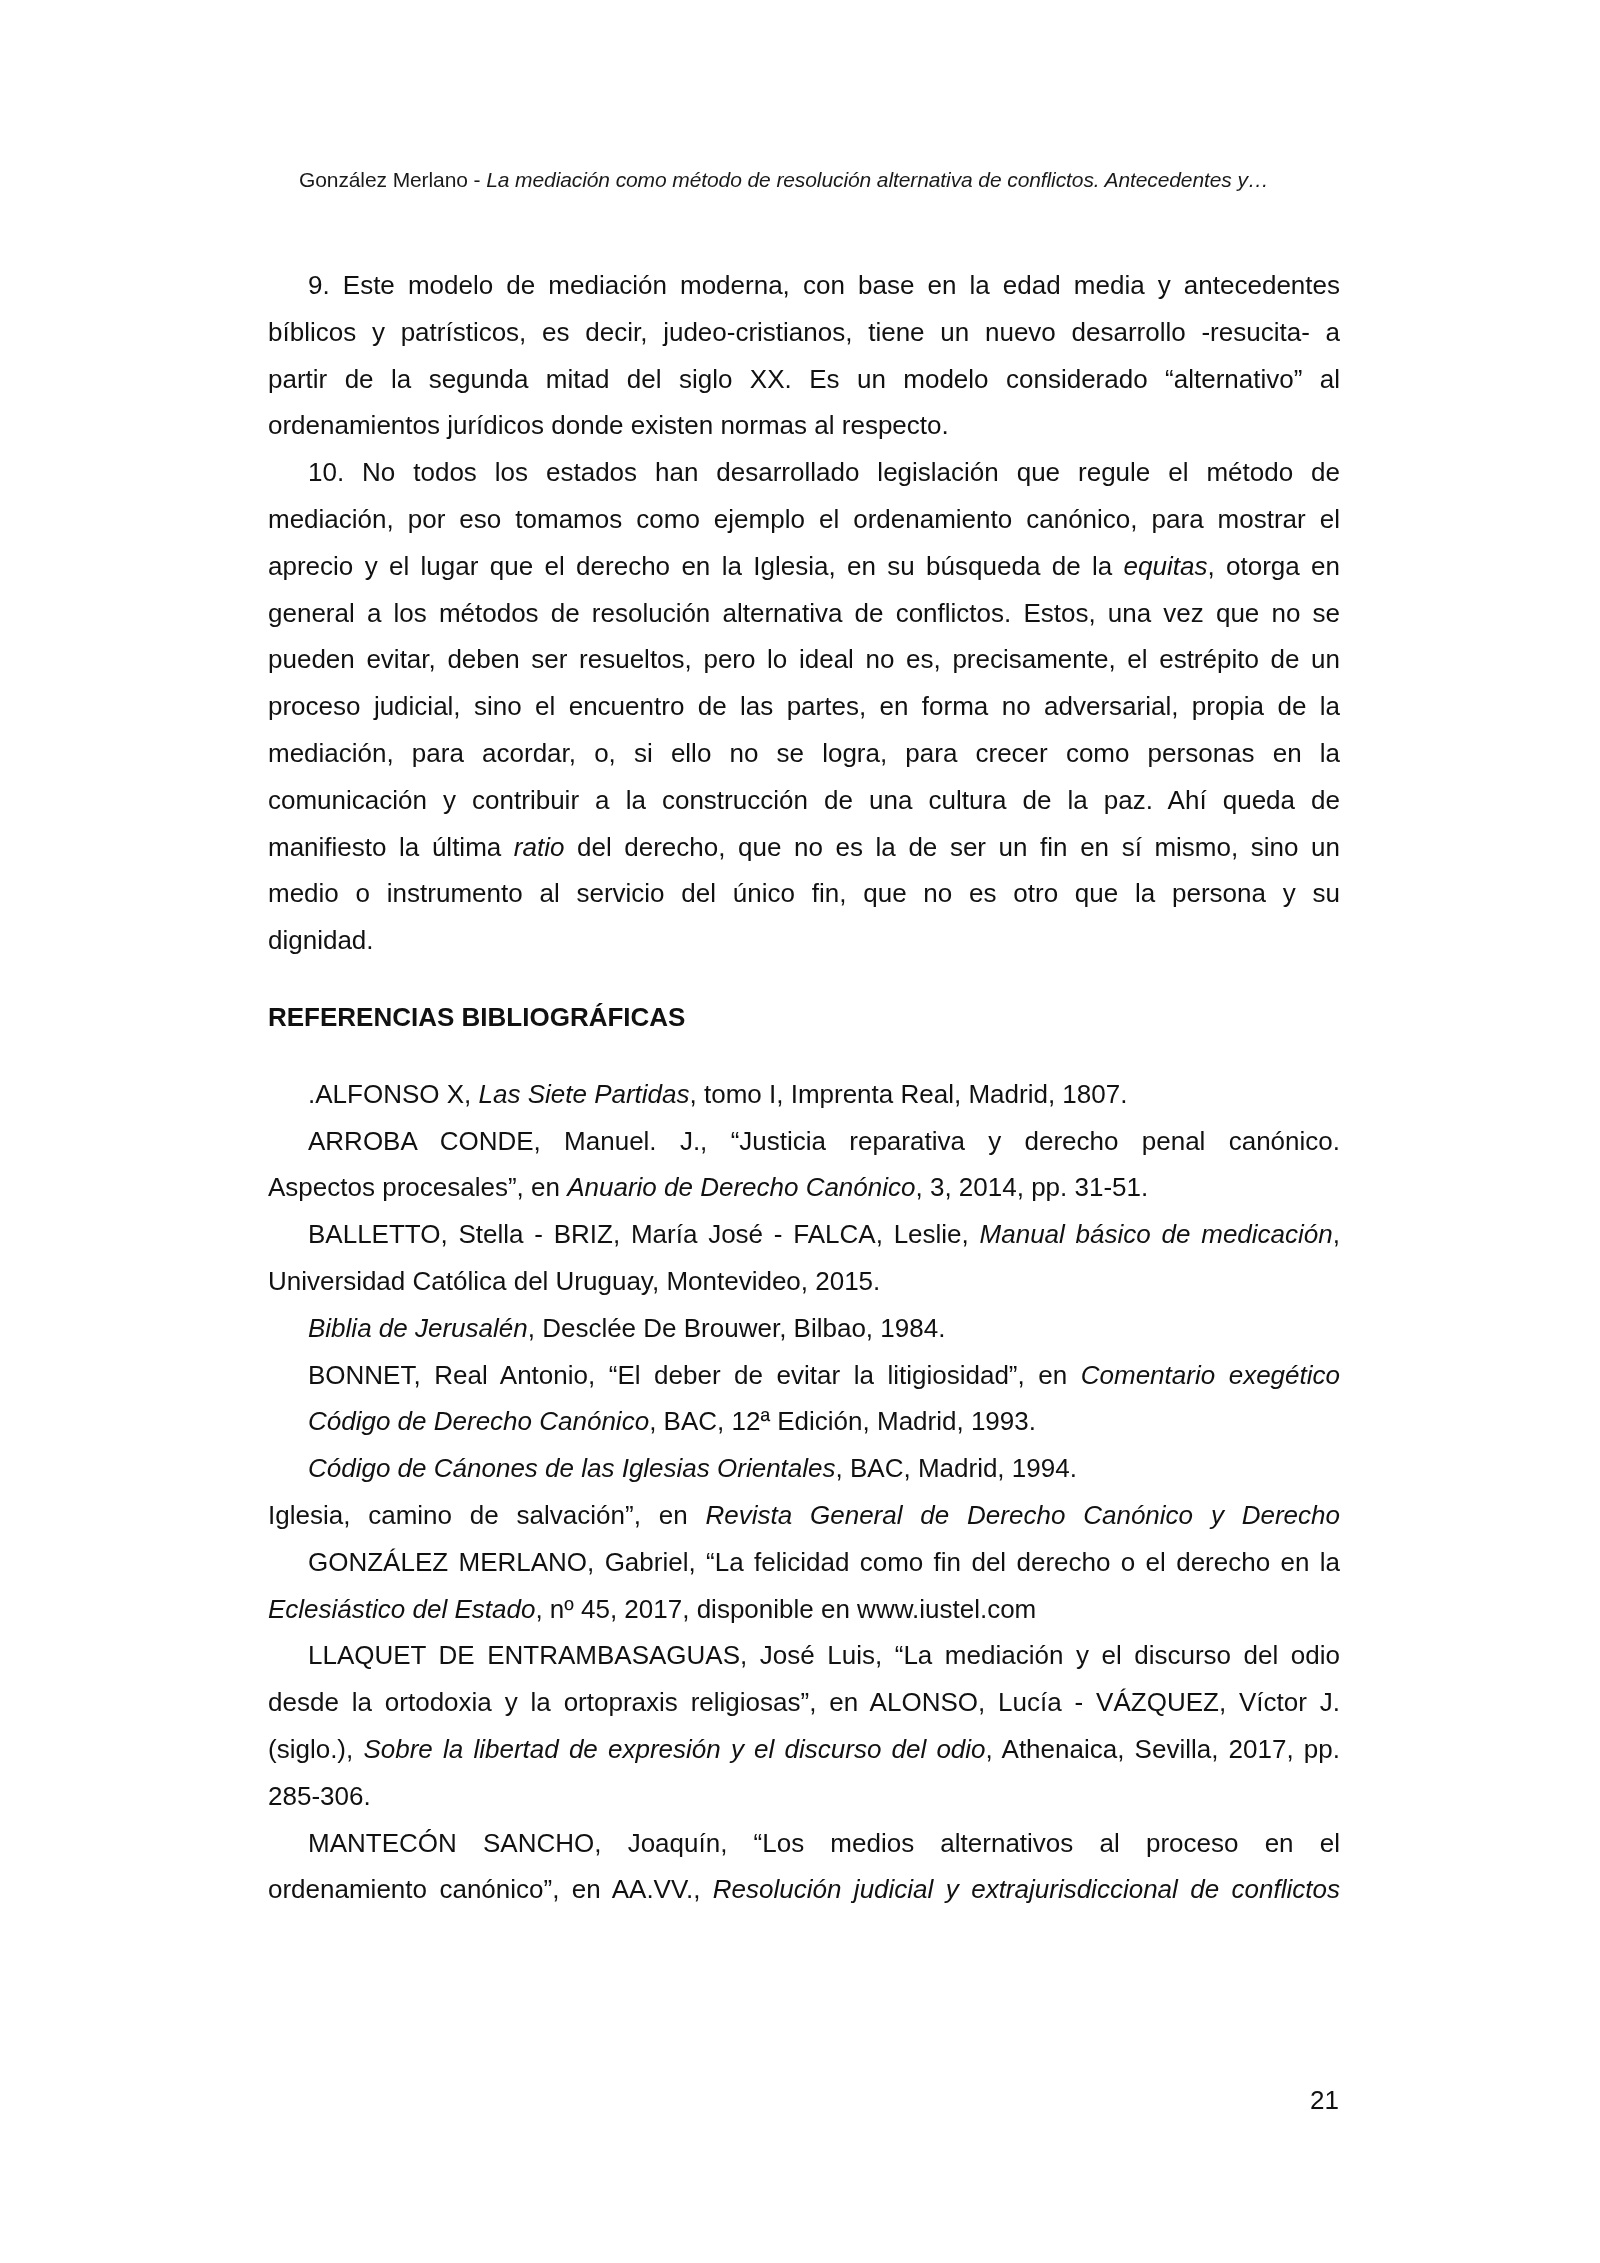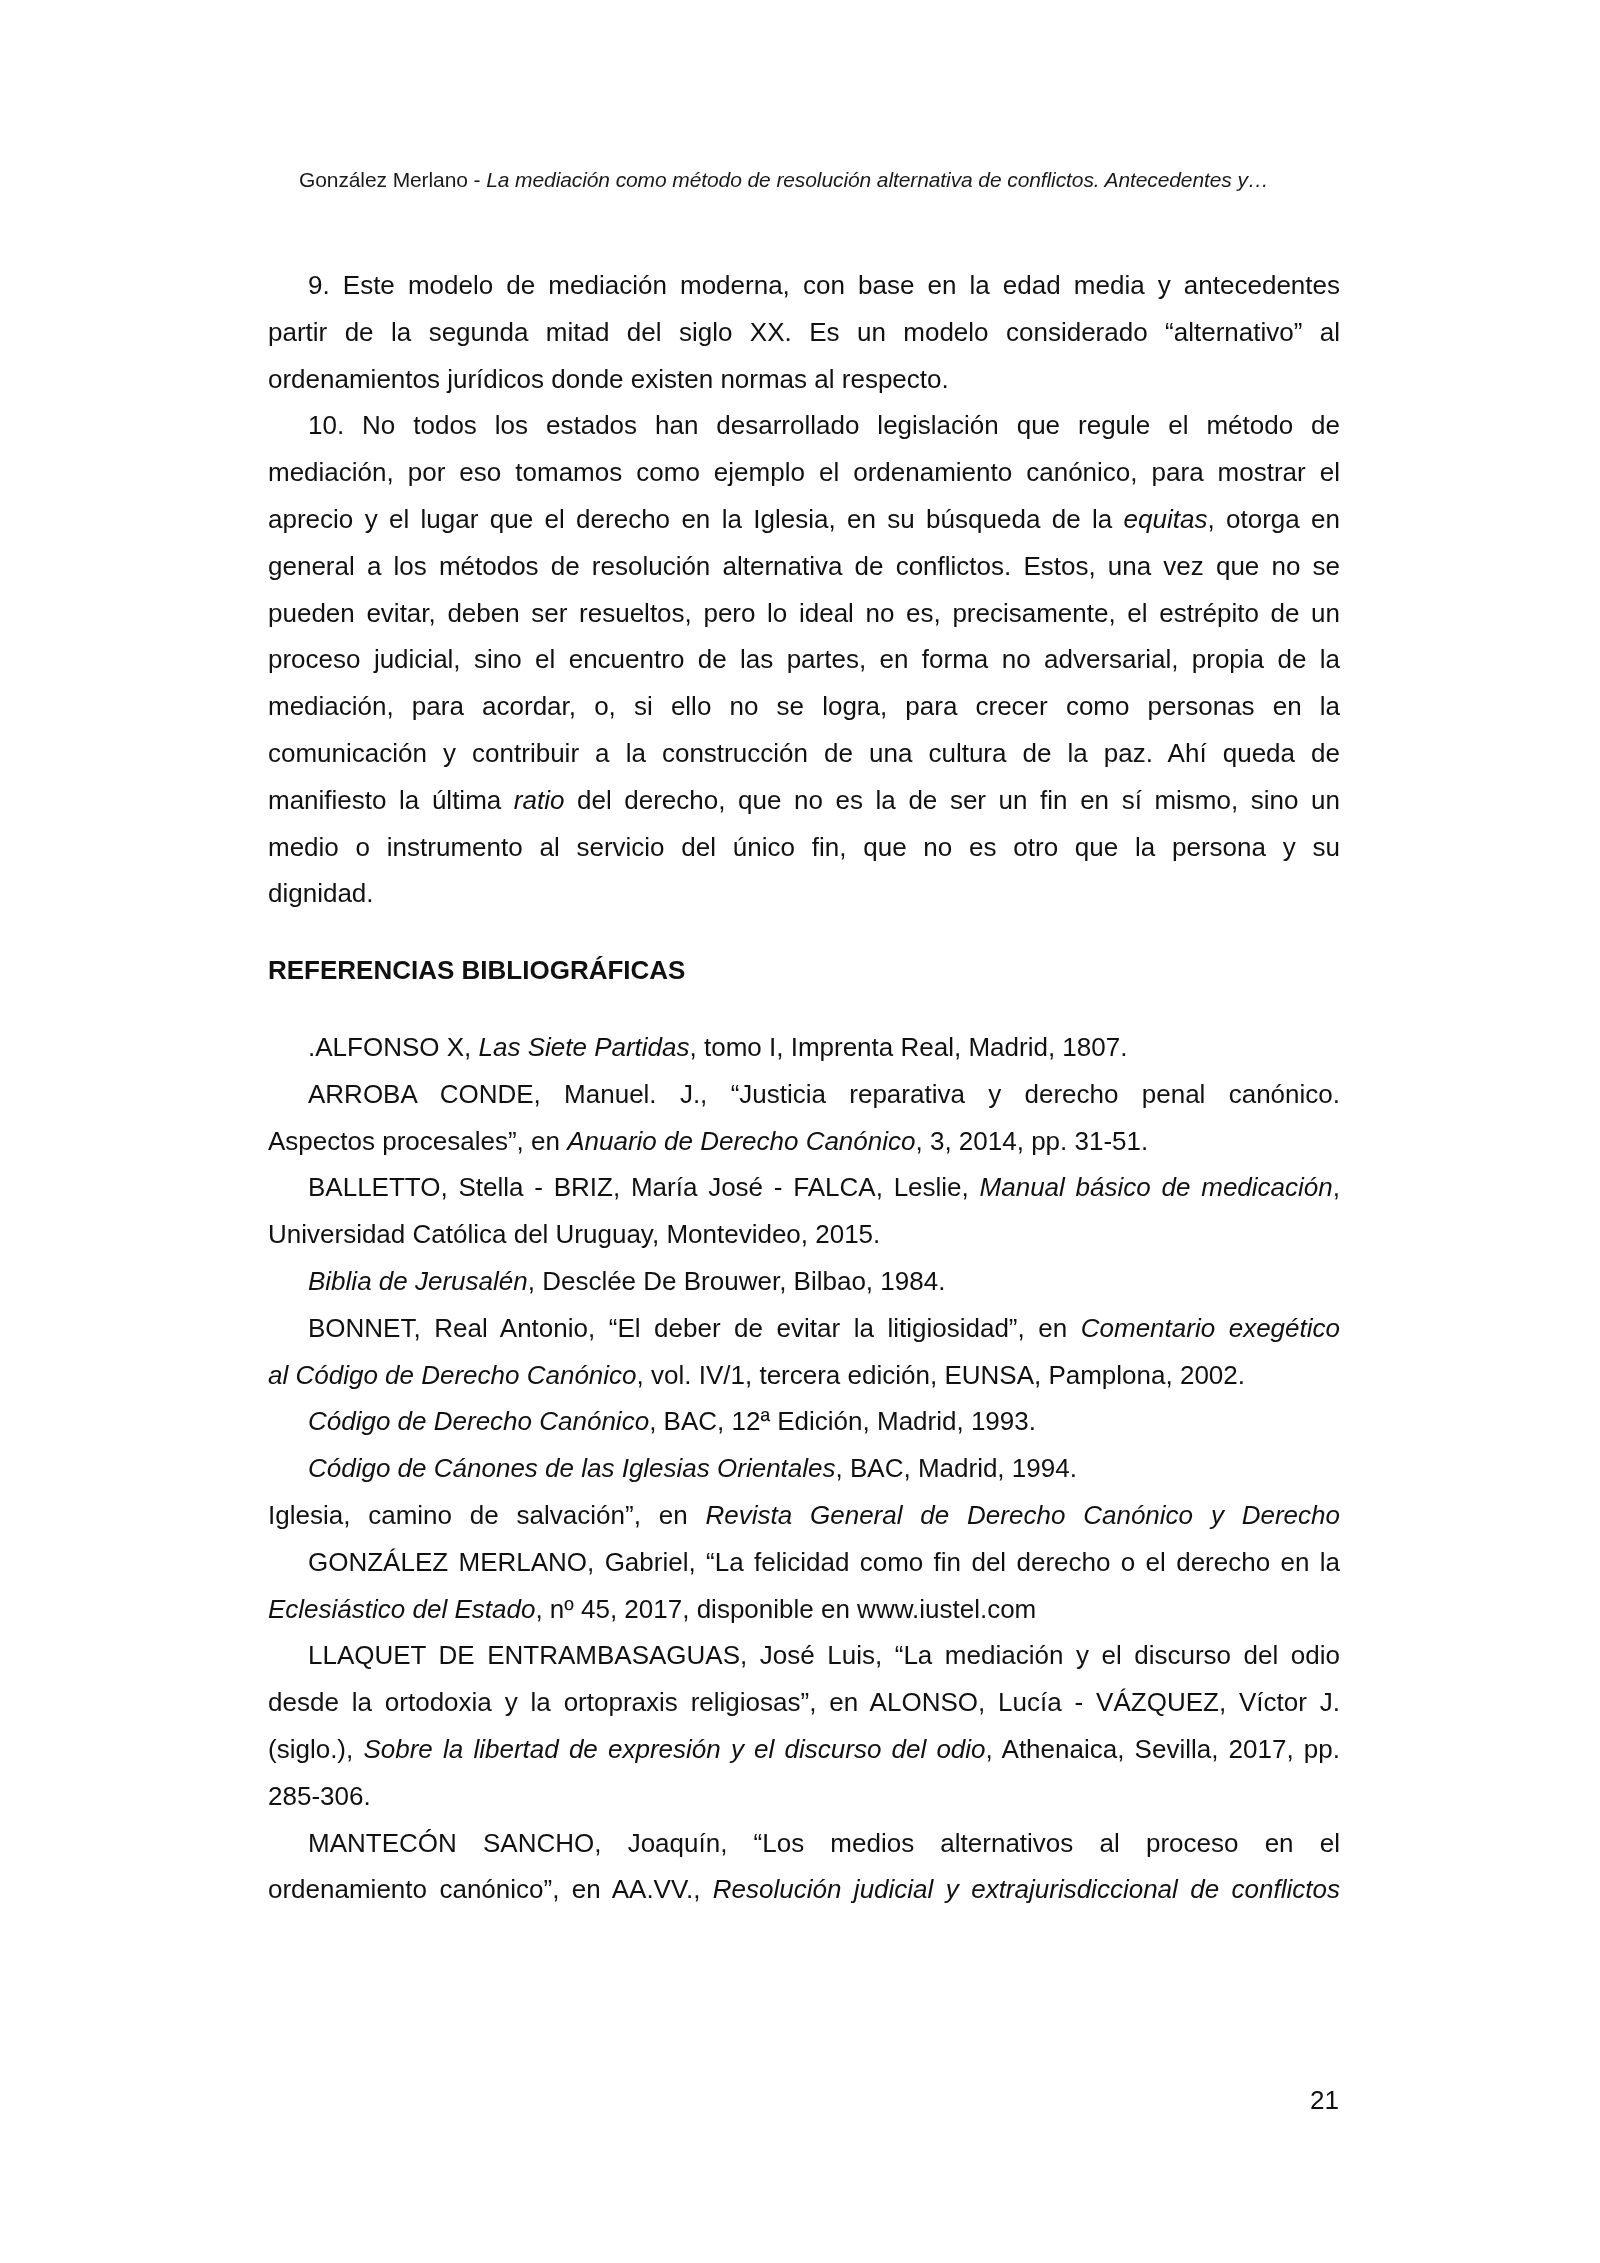--- a/index.html
+++ b/index.html
@@ -22,20 +22,21 @@
 <body>
 
 <div class="page">
 
   <div class="header"><span>González Merlano - </span><i>La mediación como método de resolución alternativa de conflictos. Antecedentes y…</i></div>
 
   <div class="body">
 
     <div>
       <span class="line indent">9. Este modelo de mediación moderna, con base en la edad media y antecedentes</span>
+      <span class="line">bíblicos y patrísticos, es decir, judeo-cristianos, tiene un nuevo desarrollo -resucita- a</span>
       <span class="line">partir de la segunda mitad del siglo XX. Es un modelo considerado “alternativo” al</span>
       <span class="line last">ordenamientos jurídicos donde existen normas al respecto.</span>
     </div>
 
     <div>
       <span class="line indent">10. No todos los estados han desarrollado legislación que regule el método de</span>
       <span class="line">mediación, por eso tomamos como ejemplo el ordenamiento canónico, para mostrar el</span>
       <span class="line"><span>aprecio y el lugar que el derecho en la Iglesia, en su búsqueda de la </span><i>equitas</i><span>, otorga en</span></span>
       <span class="line">general a los métodos de resolución alternativa de conflictos. Estos, una vez que no se</span>
       <span class="line">pueden evitar, deben ser resueltos, pero lo ideal no es, precisamente, el estrépito de un</span>
@@ -57,21 +58,20 @@
 
       <span class="line indent">ARROBA CONDE, Manuel. J., “Justicia reparativa y derecho penal canónico.</span>
       <span class="line last"><span>Aspectos procesales”, en </span><i>Anuario de Derecho Canónico</i><span>, 3, 2014, pp. 31-51.</span></span>
 
       <span class="line indent"><span>BALLETTO, Stella - BRIZ, María José - FALCA, Leslie, </span><i>Manual básico de medicación</i><span>,</span></span>
       <span class="line last">Universidad Católica del Uruguay, Montevideo, 2015.</span>
 
       <span class="line last indent"><i>Biblia de Jerusalén</i><span>, Desclée De Brouwer, Bilbao, 1984.</span></span>
 
       <span class="line indent"><span>BONNET, Real Antonio, “El deber de evitar la litigiosidad”, en </span><i>Comentario exegético</i></span>
-      <span class="line last"><i>al Código de Derecho Canónico</i><span>, vol. IV/1, tercera edición, EUNSA, Pamplona, 2002.</span></span>
 
       <span class="line last indent"><i>Código de Derecho Canónico</i><span>, BAC, 12ª Edición, Madrid, 1993.</span></span>
 
       <span class="line last indent"><i>Código de Cánones de las Iglesias Orientales</i><span>, BAC, Madrid, 1994.</span></span>
 
       <span class="line"><span>Iglesia, camino de salvación”, en </span><i>Revista General de Derecho Canónico y Derecho</i></span>
       <span class="line indent">GONZÁLEZ MERLANO, Gabriel, “La felicidad como fin del derecho o el derecho en la</span>
       <span class="line last"><i>Eclesiástico del Estado</i><span>, nº 45, 2017, disponible en www.iustel.com</span></span>
 
       <span class="line indent">LLAQUET DE ENTRAMBASAGUAS, José Luis, “La mediación y el discurso del odio</span>

